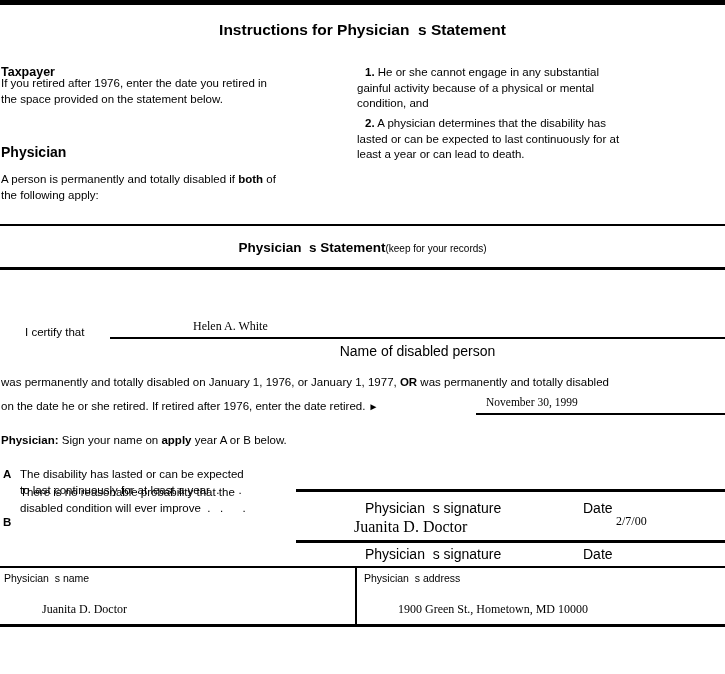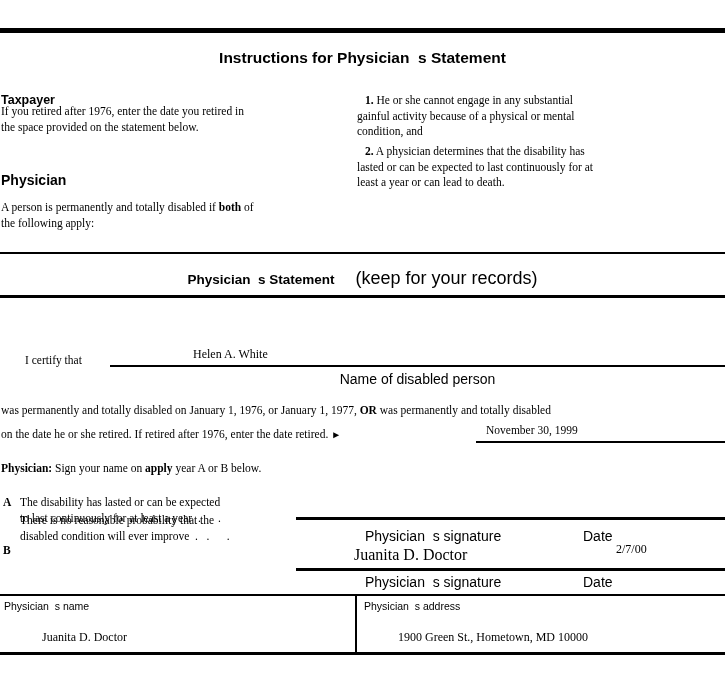--- a/index.html
+++ b/index.html
@@ -1,30 +1,30 @@
 <!DOCTYPE html>
 <html><head>
 <meta charset="utf-8">
 <style>
   html,body{margin:0;padding:0;background:#fff;}
   .page{
     position:relative;width:725px;height:674px;background:#ffffff;
     font-family:"Liberation Sans",sans-serif;color:#000;overflow:hidden;
   }
-  .abs{position:absolute;margin-top:28px;}
+  .abs{position:absolute;}
   .pre{white-space:pre-wrap;}
   .line{background:#000;}
-  .body-txt{font-size:11.5px;line-height:15.5px;font-family:Liberation Serif, serif;}
+  .body-txt{font-size:11.5px;line-height:15.5px;}
   .small-txt{font-size:14px;line-height:12px;}
   .hand{font-family:cursive;}
   .b{font-weight:bold;}
   .center{text-align:center;}
   .form-title{font-size:15.5px;font-weight:bold;width:100%;text-align:center;}
   .stmt-title{font-size:13.5px;width:100%;text-align:center;}
-  .stmt-title .normal{font-weight:normal;font-size:18px;padding-left:21px;}
+  .stmt-title .normal{font-weight:normal;font-size:10px;}
 </style>
 </head>
 <body>
 
 <div class="page">
 
   <div class="abs line" style="left:0;top:2;width:725px;height:5px;"></div>
 
   <div class="abs form-title pre" style="left:0;top:21px;">Instructions for Physician  s Statement</div>
 

